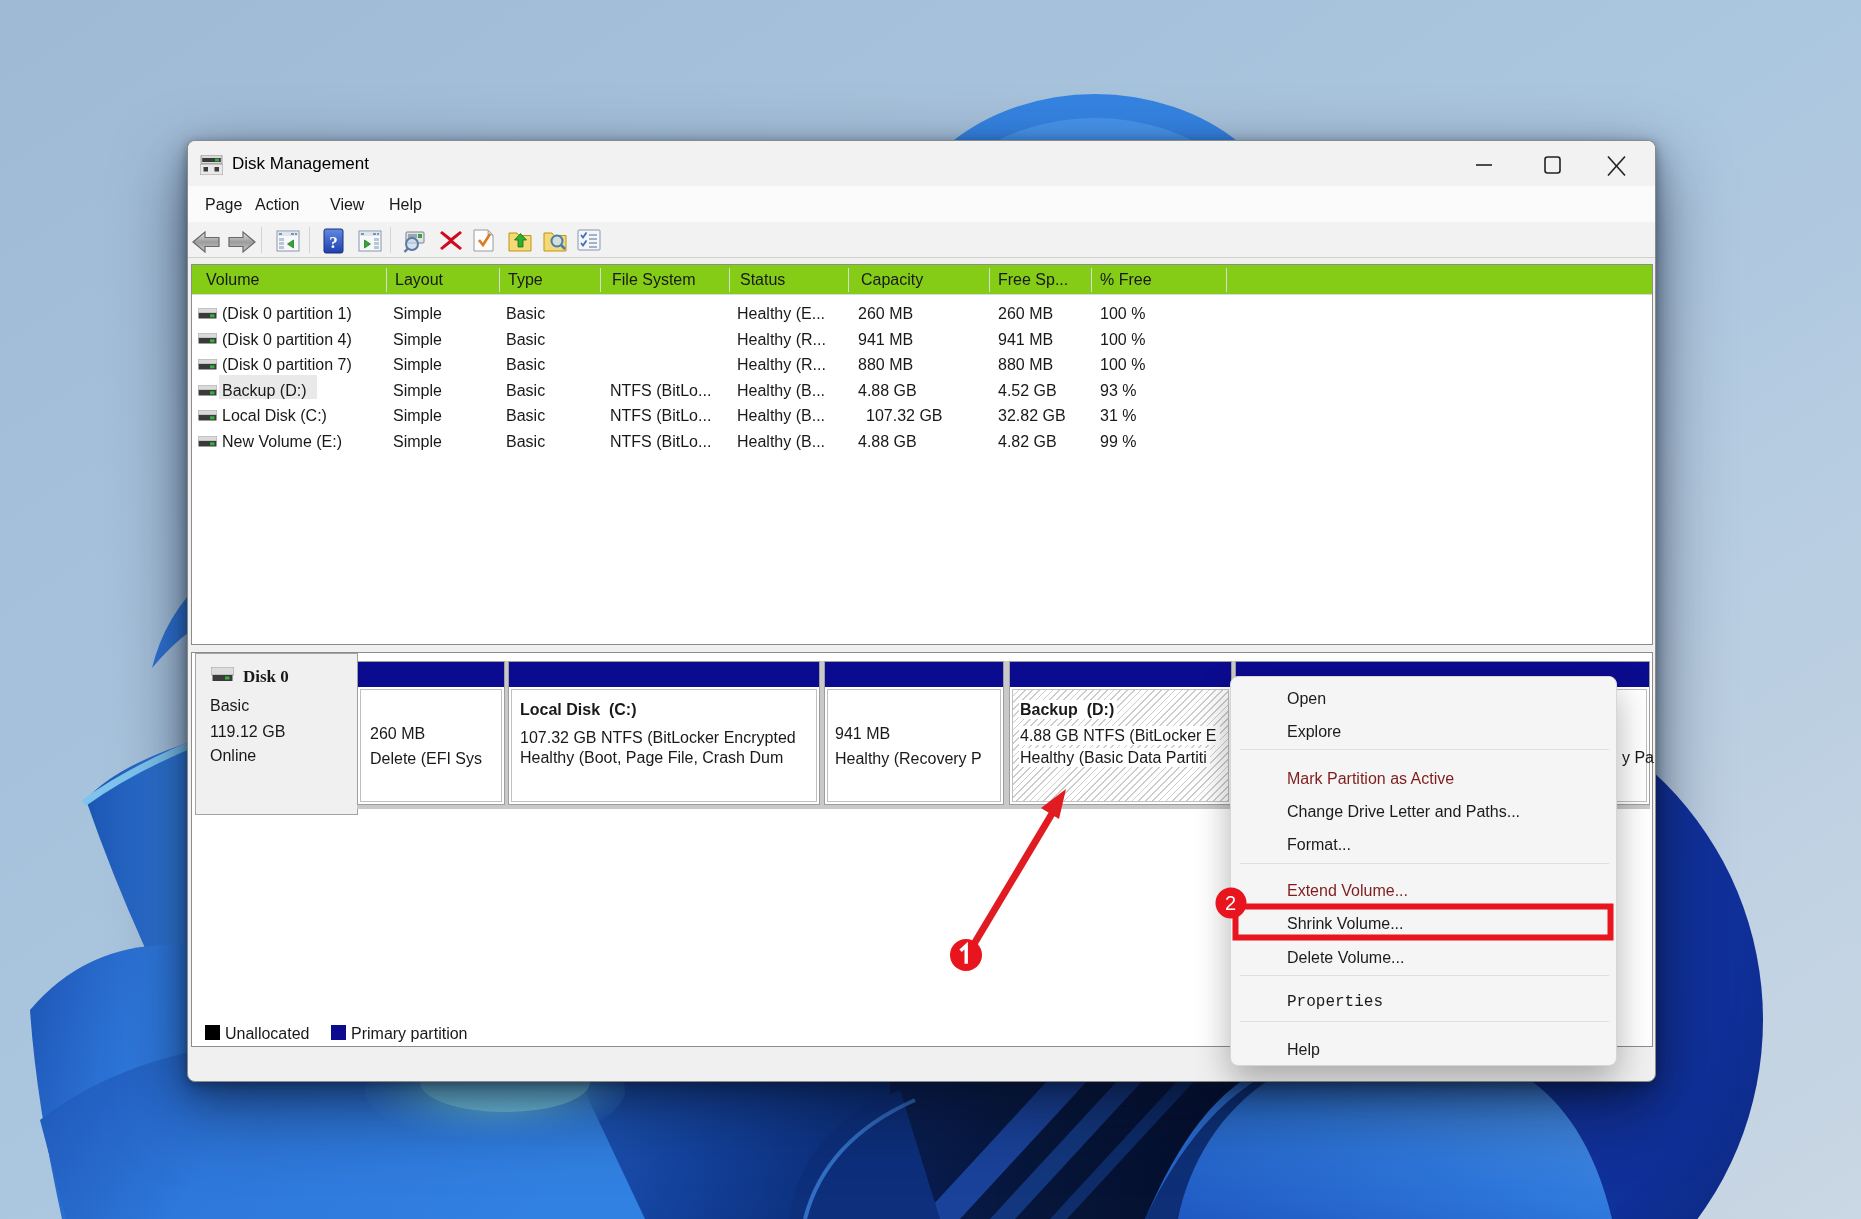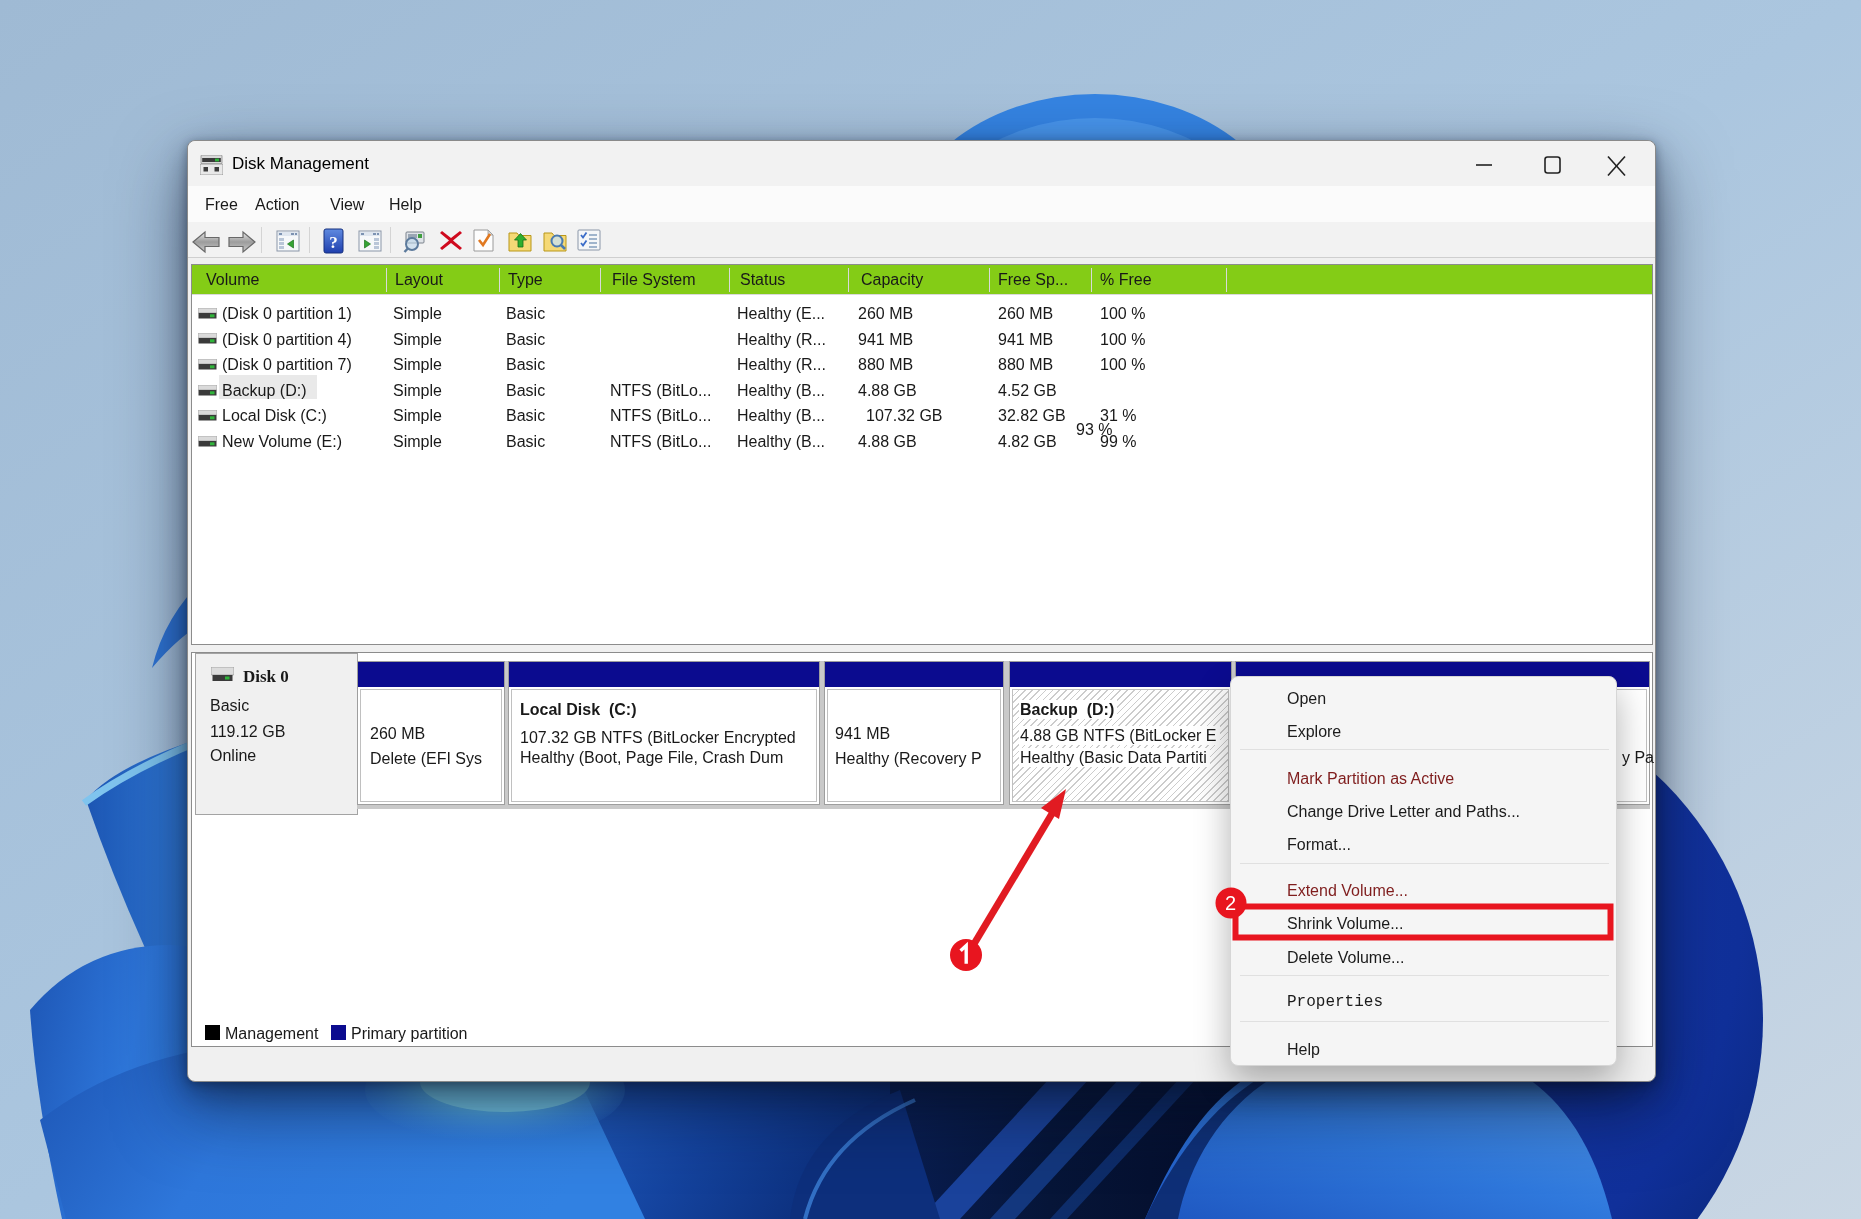--- a/index.html
+++ b/index.html
@@ -109,21 +109,21 @@
 <rect x="14.5" y="12" width="4.5" height="4.5" fill="#3c3c3c"></rect>
 </svg>
 <div class="t" style="left:44px;top:13px;font-size:17px;color:#000;">Disk Management</div>
 <svg class="abs" style="left:1280px;top:10px" width="170px" height="28" viewBox="0 0 170 28">
 <line x1="8" y1="14" x2="24" y2="14" stroke="#222" stroke-width="1.6"></line>
 <rect x="77" y="6" width="15" height="16" rx="2.5" fill="none" stroke="#222" stroke-width="1.6"></rect>
 <line x1="140" y1="5.5" x2="157" y2="24.5" stroke="#222" stroke-width="1.6"></line>
 <line x1="157" y1="5.5" x2="140" y2="24.5" stroke="#222" stroke-width="1.6"></line>
 </svg>
 <div id="menubar">
-<div class="t" style="left:17px;top:9px;">Free</div>
+<div class="t" style="left:17px;top:9px;">Page</div>
 <div class="t" style="left:67px;top:9px;">Action</div>
 <div class="t" style="left:142px;top:9px;">View</div>
 <div class="t" style="left:201px;top:9px;">Help</div>
 </div>
 <div id="toolbar">
 <div class="tsep" style="left:73px;"></div>
 <div class="tsep" style="left:121px;"></div>
 <div class="tsep" style="left:202px;"></div>
 <svg class="abs" style="left:0;top:0" width="430" height="36" viewBox="0 0 430 36">
 <defs>
@@ -263,21 +263,21 @@
 <svg class="hicon" style="left:6px;top:120px">
           <use href="#dico"></use>
         </svg>
 <div class="t" style="left:30px;top:116px;">Backup (D:)</div>
 <div class="t" style="left:201px;top:116px;">Simple</div>
 <div class="t" style="left:314px;top:116px;">Basic</div>
 <div class="t" style="left:418px;top:116px;">NTFS (BitLo...</div>
 <div class="t" style="left:545px;top:116px;">Healthy (B...</div>
 <div class="t" style="left:666px;top:116px;">4.88 GB</div>
 <div class="t" style="left:806px;top:116px;">4.52 GB</div>
-<div class="t" style="left:884px;top:116px;margin-top:39px;">93 %</div>
+<div class="t" style="left:908px;top:116px;">93 %</div>
 <svg class="hicon" style="left:6px;top:145px">
           <use href="#dico"></use>
         </svg>
 <div class="t" style="left:30px;top:141px;">Local Disk (C:)</div>
 <div class="t" style="left:201px;top:141px;">Simple</div>
 <div class="t" style="left:314px;top:141px;">Basic</div>
 <div class="t" style="left:418px;top:141px;">NTFS (BitLo...</div>
 <div class="t" style="left:545px;top:141px;">Healthy (B...</div>
 <div class="t" style="left:626px;top:141px;margin-left:48px;">107.32 GB</div>
 <div class="t" style="left:806px;top:141px;">32.82 GB</div>
@@ -335,21 +335,21 @@
 <div class="t" style="left:9px;top:86px;background:#fff;padding:0 3px 0 1px;">Healthy (Basic Data Partiti</div>
 </div>
 <div class="blk" style="left:1043px;width:415px;">
 <div class="blkin navy"></div>
         <div class="blkc"></div>
 <div class="t" style="left:386px;top:86px;">y Pa</div>
 </div>
 <svg class="abs" style="left:13px;top:372px" width="16" height="16">
         <rect width="15" height="15" fill="#000"></rect>
       </svg>
-<div class="t" style="left:33px;top:371px;">Management</div>
+<div class="t" style="left:33px;top:371px;">Unallocated</div>
 <svg class="abs" style="left:139px;top:372px" width="16" height="16">
         <rect width="15" height="15" fill="#0b0b8f"></rect>
       </svg>
 <div class="t" style="left:159px;top:371px;">Primary partition</div>
 </div>
 <div id="menu">
 <div class="mi" style="top:12px;">Open</div>
 <div class="mi" style="top:45px;">Explore</div>
 <div class="msep" style="top:72px;"></div>
 <div class="mi gray" style="top:92px;">Mark Partition as Active</div>

